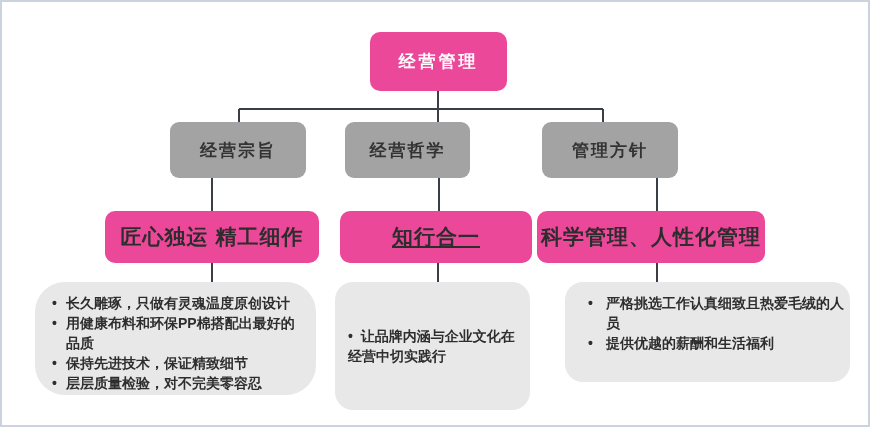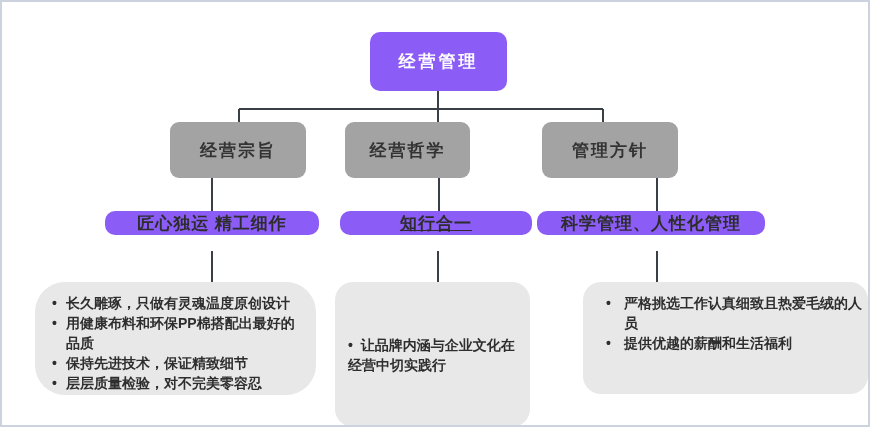--- a/index.html
+++ b/index.html
@@ -18,47 +18,47 @@
   }
   .node {
     position: absolute;
     display: flex;
     align-items: center;
     justify-content: center;
     text-align: center;
     font-weight: bold;
     color: #303030;
   }
-  .node.green  { background: #8b5cf6; border-radius: 10px; }
+  .node.green  { background: #ec4899; border-radius: 10px; }
   .node.gray   { background: #a3a3a3; border-radius: 9px; }
   .root-node   { left: 368px; top: 30px;  width: 137px; height: 59px;
                  color: #ffffff; font-size: 17px; letter-spacing: 3px; }
   .cat-node    { top: 120px; height: 56px; font-size: 17px; letter-spacing: 2px; color: #333333; }
   .cat-1 { left: 168px; width: 136px; }
   .cat-2 { left: 343px; width: 125px; }
   .cat-3 { left: 532px; width: 136px; margin-left: 8px; }
-  .slogan-node { top: 209px; height: 24px; font-size: 17px; letter-spacing: 1px;
+  .slogan-node { top: 209px; height: 52px; font-size: 21px; letter-spacing: 1px;
                  color: #2d2d2d; border-radius: 8px; text-align: center; }
   .slg-1 { left: 103px; width: 214px; }
   .slg-2 { left: 338px; width: 192px; text-decoration: underline; }
   .slg-3 { left: 535px; width: 228px; }
   .detail-node {
     position: absolute;
     top: 280px;
     background: #e8e8e8;
     border-radius: 18px;
     color: #2e2e2e;
     font-weight: bold;
     font-size: 14px;
     line-height: 20px;
   }
   .det-1 { left: 33px;  width: 281px; height: 113px; padding: 11px 8px 0 16px; border-radius: 30px; }
-  .det-2 { left: 333px; width: 195px; height: 145px; padding: 0 13px;
+  .det-2 { left: 333px; width: 195px; height: 128px; padding: 0 13px;
            display: flex; align-items: center; }
-  .det-3 { left: 581px; width: 285px; height: 112px; padding: 11px 6px 0 20px; }
+  .det-3 { left: 563px; width: 285px; height: 100px; padding: 11px 6px 0 20px; }
   ul.bullets { list-style: none; }
   ul.bullets li { position: relative; padding-left: 15px; }
   ul.bullets li::before {
     content: "\2022";
     position: absolute; left: 1px; top: 0;
   }
   .det-3 ul.bullets li { padding-left: 21px; }
   .det-3 ul.bullets li::before { left: 3px; }
   .inline-bullet { text-align: left; }
   .inline-bullet::before { content: "\2022\00a0\00a0"; }

